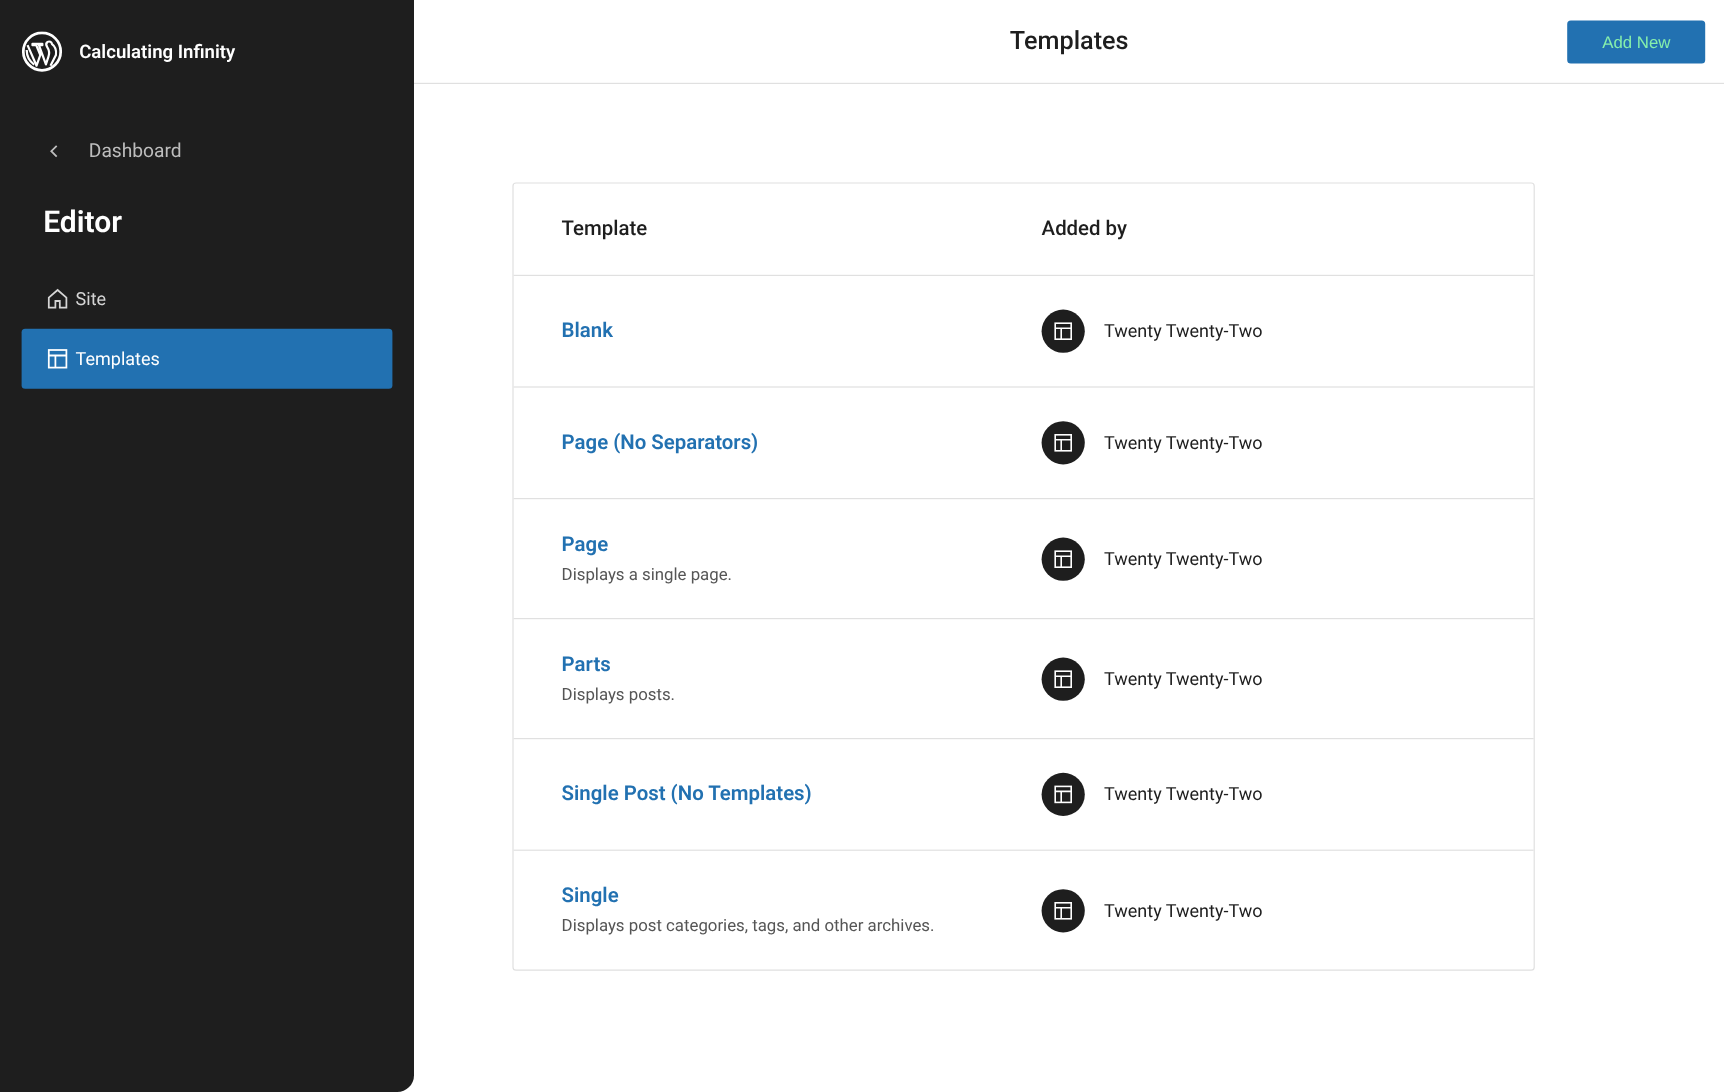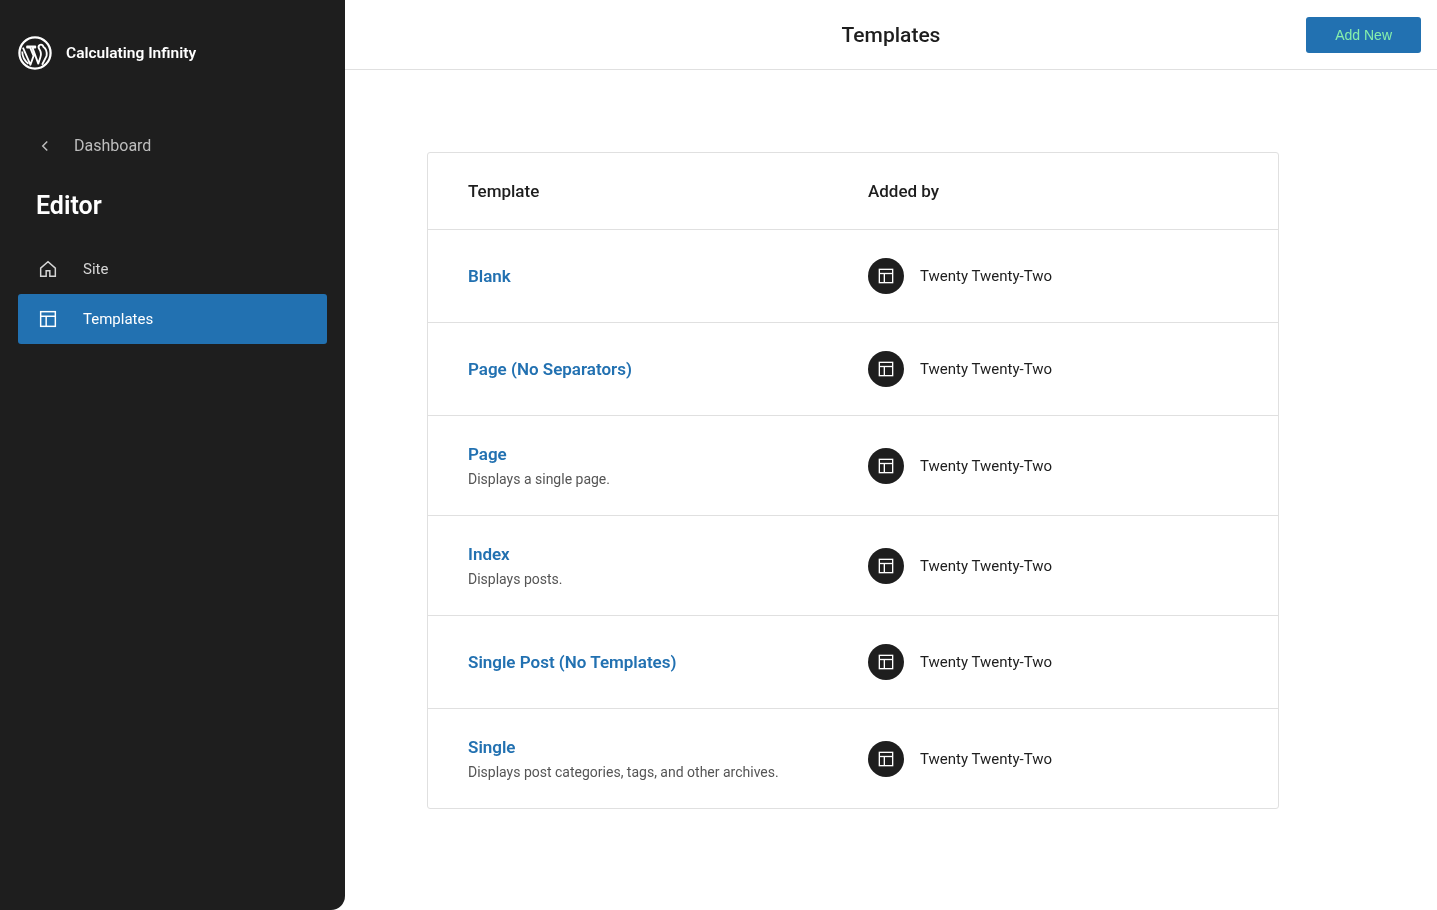--- a/index.html
+++ b/index.html
@@ -24,21 +24,21 @@
       display: flex;
       flex-direction: column;
       padding-top: 0;
       flex-shrink: 0;
       border-radius: 0 0 14px 0;
     }
     
     .sidebar-header {
       display: flex;
       align-items: center;
-      padding: 36px 18px;
+      padding: 26px 18px;
       gap: 14px;
     }
     
     .wp-logo {
       width: 34px;
       height: 34px;
       flex-shrink: 0;
     }
     
     .site-title {
@@ -71,21 +71,21 @@
     
     .nav-list {
       list-style: none;
       padding: 0 18px;
     }
     
     .nav-item {
       display: flex;
       align-items: center;
       padding: 13px 18px;
-      gap: 23px;
+      gap: 3px;
       cursor: pointer;
       color: #d5d5d5;
       font-size: 15px;
       border-radius: 3px;
     }
     
     .nav-item.active {
       background: #2271b1;
       color: #fff;
     }
@@ -316,21 +316,21 @@
                 <svg width="20" height="20" viewBox="0 0 24 24" fill="none">
                   <rect x="4" y="4" width="16" height="16" stroke="#fff" stroke-width="1.6" fill="none"></rect>
                   <line x1="4" y1="9" x2="20" y2="9" stroke="#fff" stroke-width="1.6"></line>
                   <line x1="10" y1="9" x2="10" y2="20" stroke="#fff" stroke-width="1.6"></line>
                 </svg>
               </span>
               <span class="theme-name">Twenty Twenty-Two</span>
             </div>
           </div>
           <div class="table-row">
-            <div class="row-template"><a class="template-name">Index</a><div class="template-desc">Displays posts.</div></div>
+            <div class="row-template"><a class="template-name">Parts</a><div class="template-desc">Displays posts.</div></div>
             <div class="row-added">
               <span class="theme-icon">
                 <svg width="20" height="20" viewBox="0 0 24 24" fill="none">
                   <rect x="4" y="4" width="16" height="16" stroke="#fff" stroke-width="1.6" fill="none"></rect>
                   <line x1="4" y1="9" x2="20" y2="9" stroke="#fff" stroke-width="1.6"></line>
                   <line x1="10" y1="9" x2="10" y2="20" stroke="#fff" stroke-width="1.6"></line>
                 </svg>
               </span>
               <span class="theme-name">Twenty Twenty-Two</span>
             </div>

